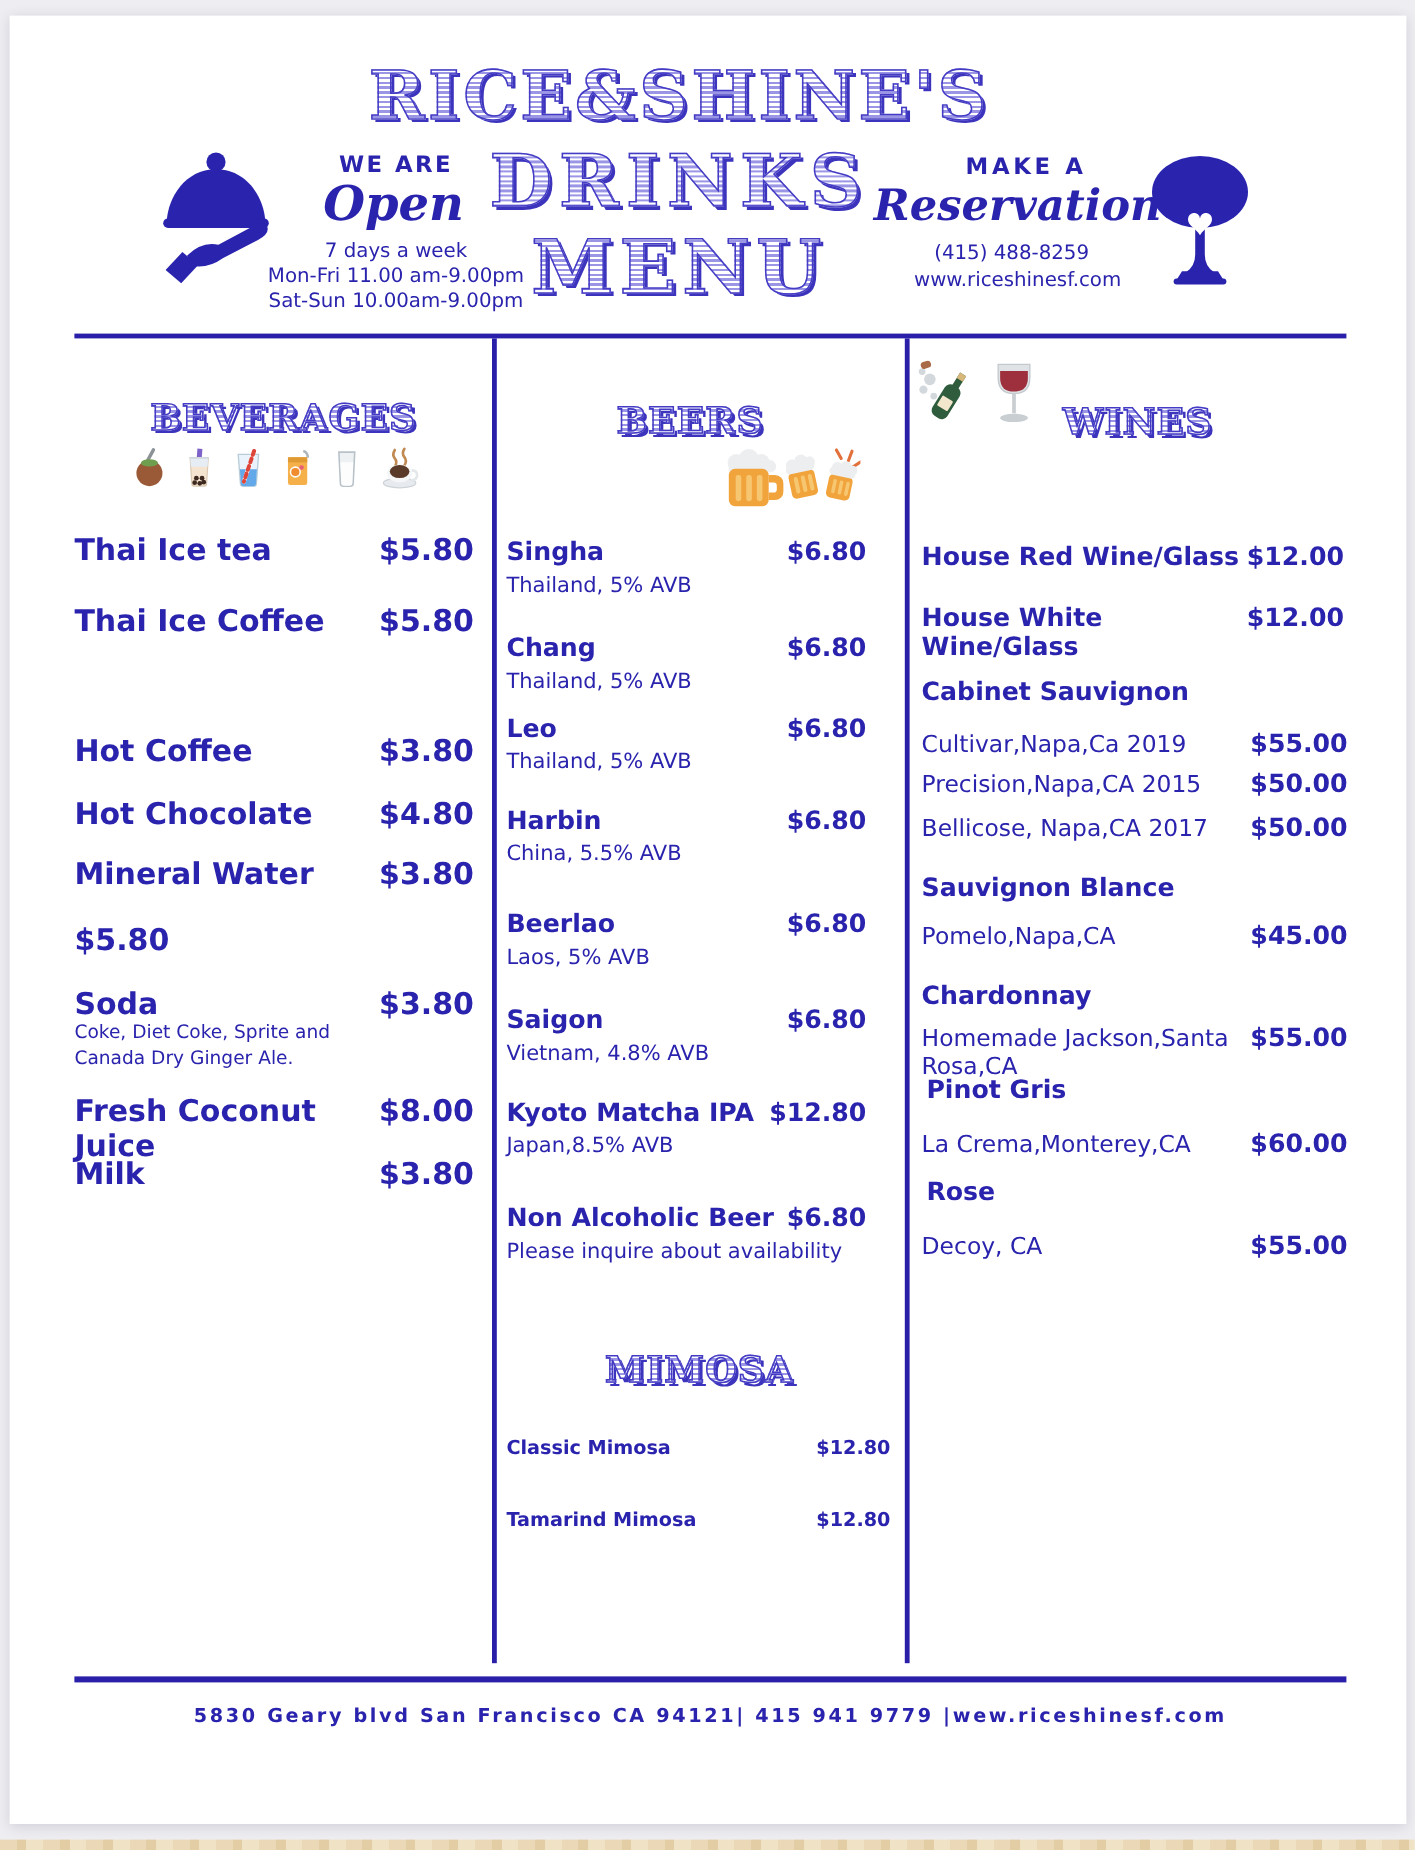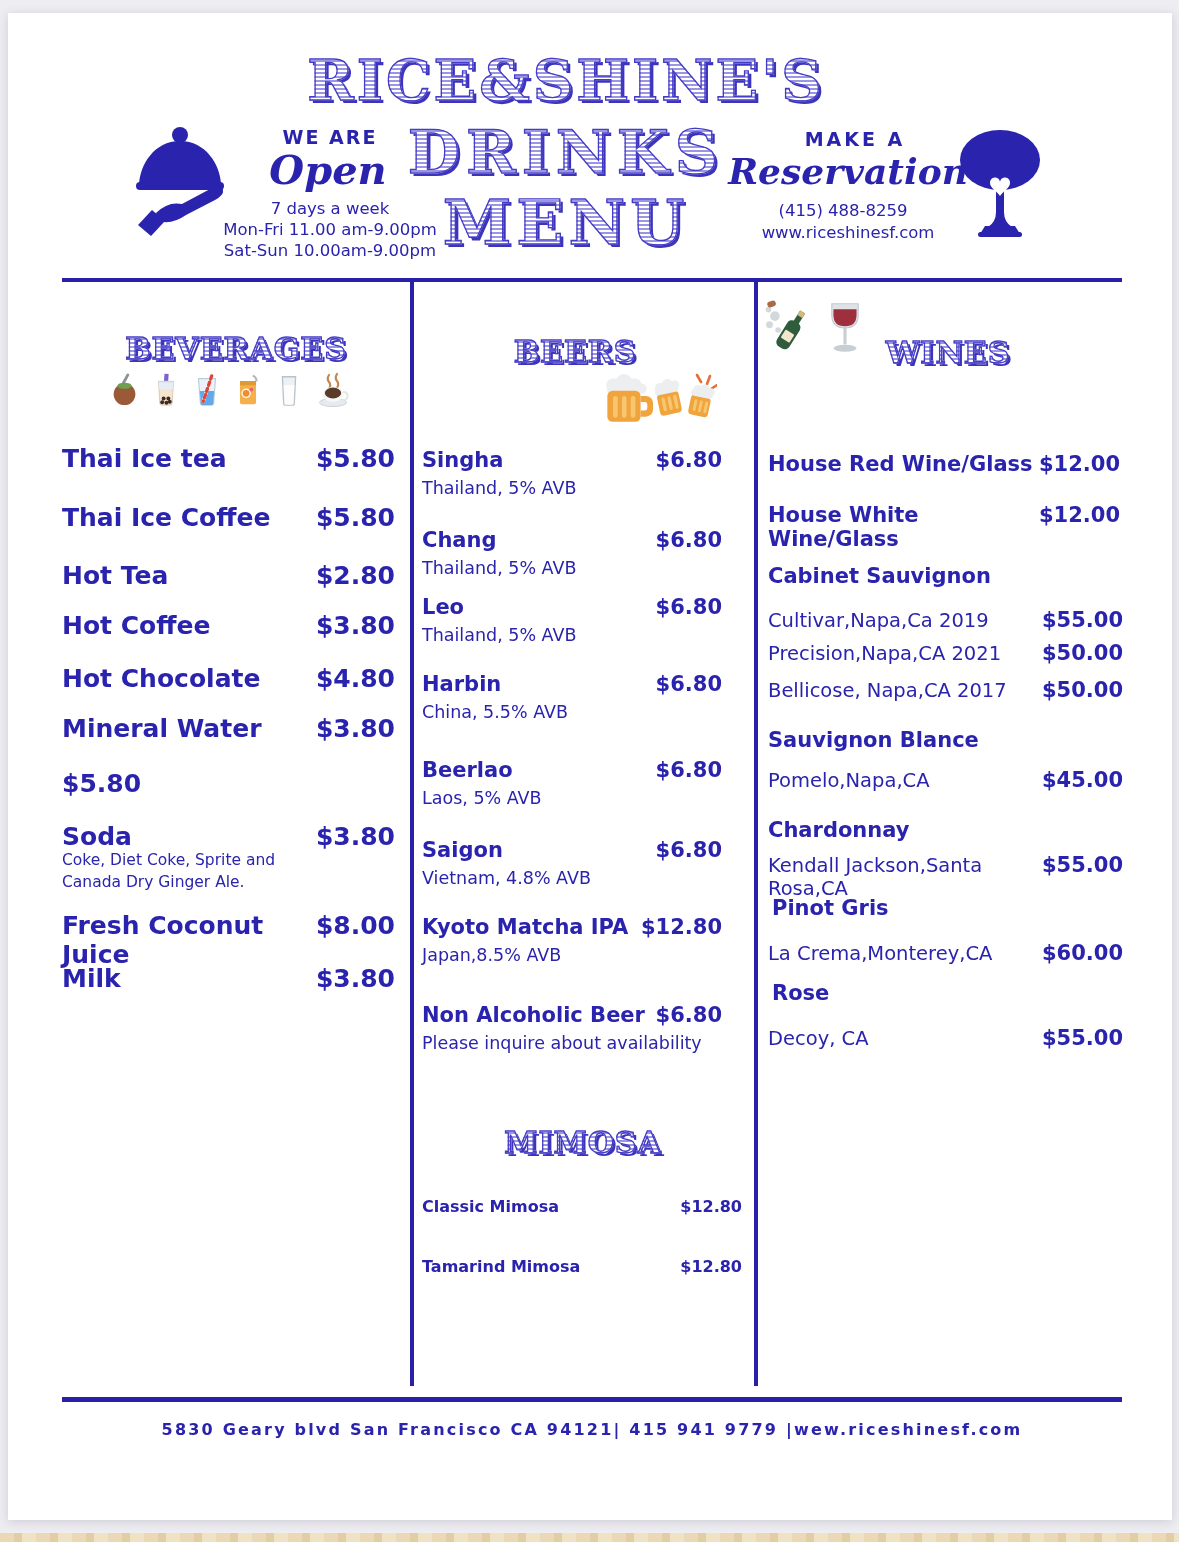--- a/index.html
+++ b/index.html
@@ -168,24 +168,20 @@
   </div>
 
   <div class="abs ink row bev-row" style="top:444px;">
     <span>Thai Ice tea</span>
     <span>$5.80</span>
   </div>
   <div class="abs ink row bev-row" style="top:503px;">
     <span>Thai Ice Coffee</span>
     <span>$5.80</span>
   </div>
-  <div class="abs ink row bev-row" style="top:561px;">
-    <span>Hot Tea</span>
-    <span>$2.80</span>
-  </div>
   <div class="abs ink row bev-row" style="top:611px;">
     <span>Hot Coffee</span>
     <span>$3.80</span>
   </div>
   <div class="abs ink row bev-row" style="top:664px;">
     <span>Hot Chocolate</span>
     <span>$4.80</span>
   </div>
   <div class="abs ink row bev-row" style="top:714px;">
     <span>Mineral Water</span>
@@ -372,37 +368,37 @@
     <span>House White Wine/Glass</span>
     <span>$12.00</span>
   </div>
 
   <div class="abs ink wine-head" style="top:564px;">Cabinet Sauvignon</div>
   <div class="abs ink row wine-row" style="top:608px;">
     <span>Cultivar,Napa,Ca 2019</span>
     <span class="price">$55.00</span>
   </div>
   <div class="abs ink row wine-row" style="top:641px;">
-    <span>Precision,Napa,CA 2021</span>
+    <span>Precision,Napa,CA 2015</span>
     <span class="price">$50.00</span>
   </div>
   <div class="abs ink row wine-row" style="top:678px;">
     <span>Bellicose, Napa,CA 2017</span>
     <span class="price">$50.00</span>
   </div>
 
   <div class="abs ink wine-head" style="top:728px;">Sauvignon Blance</div>
   <div class="abs ink row wine-row" style="top:768px;gap:12px;">
     <span>Pomelo,Napa,CA</span>
     <span class="price">$45.00</span>
   </div>
 
   <div class="abs ink wine-head" style="top:818px;">Chardonnay</div>
   <div class="abs ink row wine-row" style="top:853px;">
-    <span>Kendall Jackson,Santa Rosa,CA</span>
+    <span>Homemade Jackson,Santa Rosa,CA</span>
     <span class="price">$55.00</span>
   </div>
 
   <div class="abs ink wine-head" style="top:896px;left:772px;">Pinot Gris</div>
   <div class="abs ink row wine-row" style="top:941px;">
     <span>La Crema,Monterey,CA</span>
     <span class="price">$60.00</span>
   </div>
 
   <div class="abs ink wine-head" style="top:981px;left:772px;">Rose</div>

